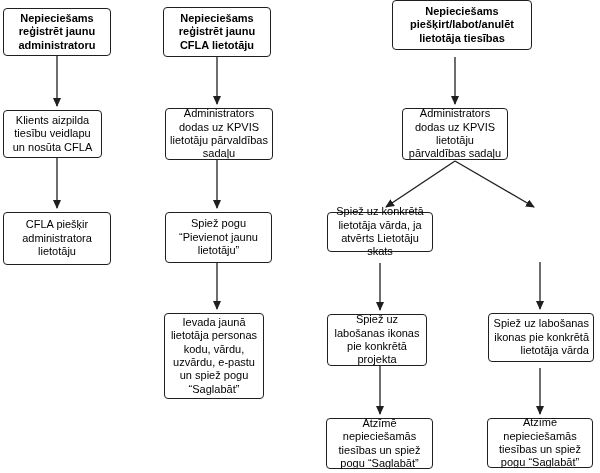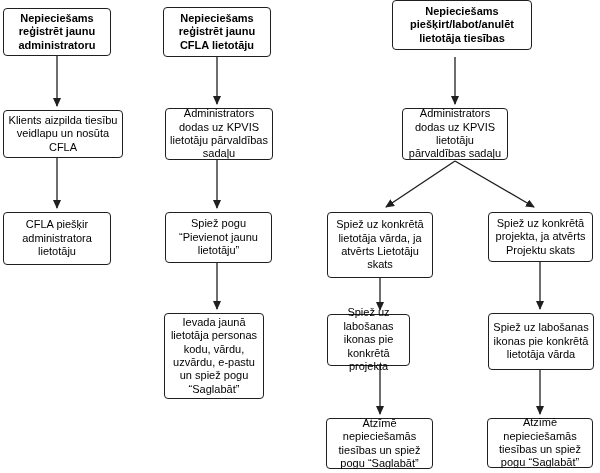--- a/index.html
+++ b/index.html
@@ -64,32 +64,31 @@
       <line x1="455" y1="161" x2="386" y2="207" marker-end="url(#ah)"></line>
       <line x1="455" y1="161" x2="534" y2="207" marker-end="url(#ah)"></line>
       <line x1="380" y1="263" x2="380" y2="310" marker-end="url(#ah)"></line>
       <line x1="380" y1="366" x2="380" y2="414" marker-end="url(#ah)"></line>
       <line x1="540" y1="262" x2="540" y2="309" marker-end="url(#ah)"></line>
       <line x1="540" y1="368" x2="540" y2="414" marker-end="url(#ah)"></line>
     </g>
   </svg>
 
   <div class="node header" style="left:3px; top:8px; width:108px; height:48px;">Nepieciešams reģistrēt jaunu administratoru</div>
-  <div class="node" style="left:3px; top:110px; width:120px; height:48px;">Klients aizpilda tiesību veidlapu un nosūta CFLA</div>
+  <div class="node" style="left:3px; top:110px; width:99px; height:48px;">Klients aizpilda tiesību veidlapu un nosūta CFLA</div>
   <div class="node" style="left:3px; top:212px; width:108px; height:53px;">CFLA piešķir administratora lietotāju</div>
 
   <div class="node header" style="left:163px; top:7px; width:108px; height:50px;">Nepieciešams reģistrēt jaunu CFLA lietotāju</div>
   <div class="node" style="left:165px; top:108px; width:108px; height:52px;">Administrators dodas uz KPVIS lietotāju pārvaldības sadaļu</div>
   <div class="node" style="left:165px; top:212px; width:107px; height:51px;">Spiež pogu “Pievienot jaunu lietotāju”</div>
   <div class="node" style="left:164px; top:313px; width:100px; height:86px;">Ievada jaunā lietotāja personas kodu, vārdu, uzvārdu, e-pastu un spiež pogu “Saglabāt”</div>
 
   <div class="node header" style="left:392px; top:0; width:140px; height:50px;">Nepieciešams piešķirt/labot/anulēt lietotāja tiesības</div>
   <div class="node" style="left:402px; top:108px; width:106px; height:52px;">Administrators dodas uz KPVIS lietotāju pārvaldības sadaļu</div>
 
-  <div class="node" style="left:327px; top:212px; width:106px; height:66px;">Spiež uz konkrētā lietotāja vārda, ja atvērts Lietotāju skats</div>
-  <div class="node" style="left:327px; top:314px; width:83px; height:52px;">Spiež uz labošanas ikonas pie konkrētā projekta</div>
+  <div class="node" style="left:327px; top:212px; width:106px; height:40px;">Spiež uz konkrētā lietotāja vārda, ja atvērts Lietotāju skats</div>
+  <div class="node" style="left:327px; top:314px; width:100px; height:52px;">Spiež uz labošanas ikonas pie konkrētā projekta</div>
   <div class="node" style="left:326px; top:418px; width:107px; height:51px;">Atzīmē nepieciešamās tiesības un spiež pogu “Saglabāt”</div>
 
-  <div class="node" style="left:488px; top:212px; width:105px; height:50px;">Spiež uz konkrētā projekta, ja atvērts Projektu skats</div>
-  <div class="node" style="left:488px; top:313px; width:106px; height:57px;">Spiež uz labošanas ikonas pie konkrētā lietotāja vārda</div>
+  <div class="node" style="left:488px; top:313px; width:106px; height:49px;text-align:right;">Spiež uz labošanas ikonas pie konkrētā lietotāja vārda</div>
   <div class="node" style="left:487px; top:418px; width:106px; height:50px;">Atzīmē nepieciešamās tiesības un spiež pogu “Saglabāt”</div>
 
 </div>
 
 </body></html>

